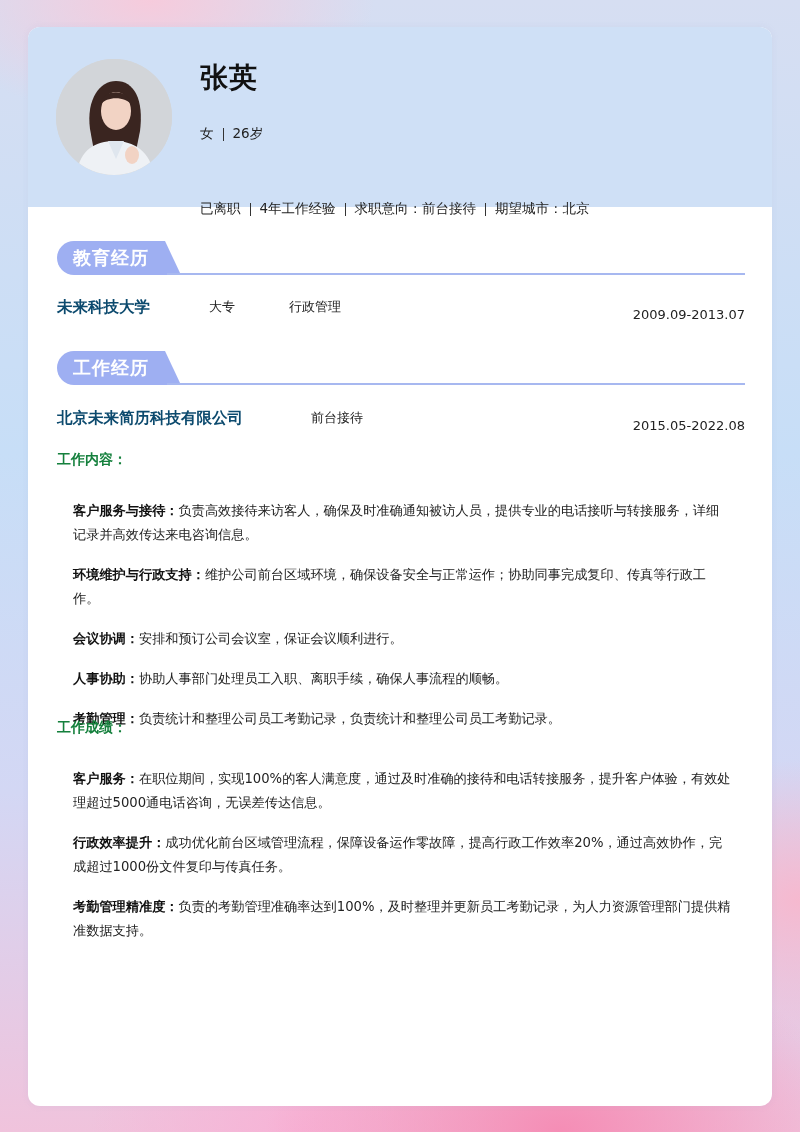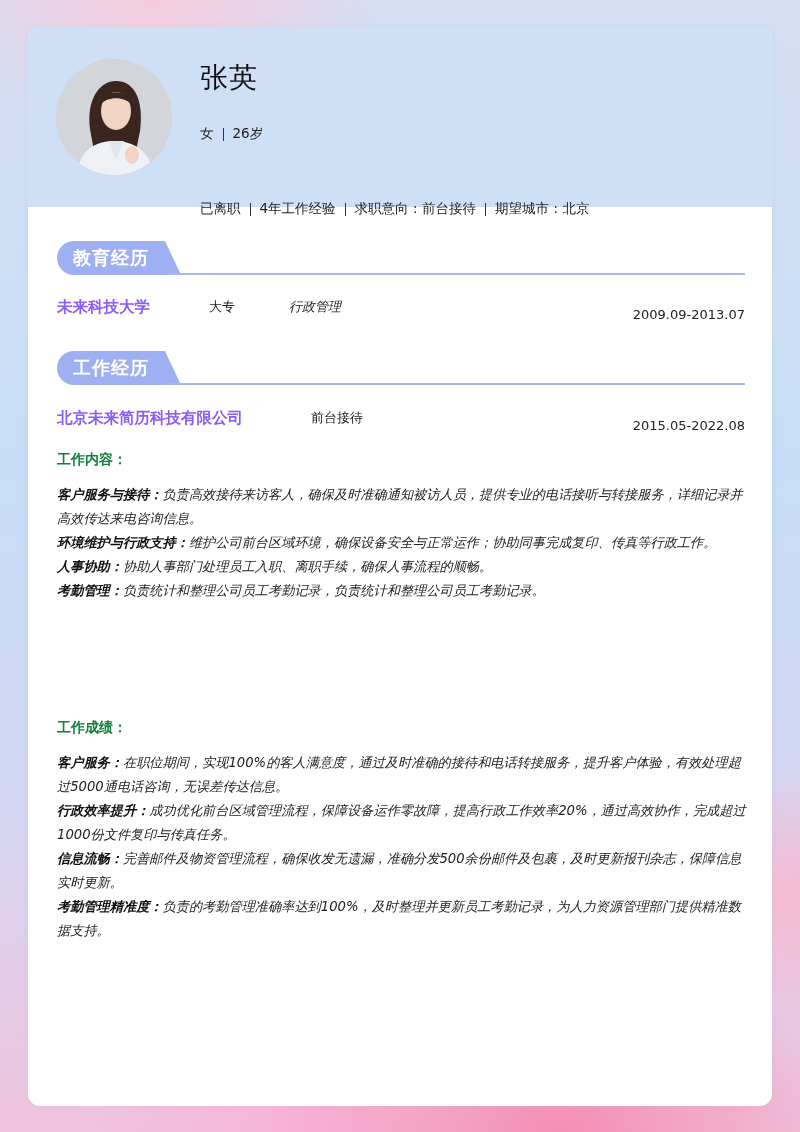--- a/index.html
+++ b/index.html
@@ -30,21 +30,21 @@
     background: #cfe0f6;
   }
   .avatar {
     position: absolute; left: 28px; top: 32px;
     width: 116px; height: 116px; border-radius: 50%;
     background: #d3d6da; overflow: hidden;
   }
   .avatar svg { display: block; }
   .name {
     position: absolute; left: 172px; top: 32px;
-    font-size: 28px; font-weight: normal; color: #111;
+    font-size: 28px; font-weight: bold; color: #111;
     letter-spacing: 1px;
   }
   .info-line {
     position: absolute; left: 172px;
     font-size: 13.5px; color: #222;
     display: flex; align-items: center;
   }
   .info-line.l1 { top: 98px; }
   .info-line.l2 { top: 134px; margin-top: 39px; }
   .sep { display: inline-block; width: 1px; height: 13px; background: #333; margin: 0 9px; }
@@ -66,33 +66,33 @@
   }
   .section-head .rule {
     position: absolute; left: 110px; right: 0; bottom: 0;
     height: 2px; background: #a7b8f0;
   }
 
   .row {
     position: absolute; left: 29px; width: 688px; height: 22px;
     font-size: 13px; color: #222;
   }
-  .row .main { position: absolute; left: 0; top: 0; font-size: 15.5px; font-weight: bold; color: #8b5cf6; }
+  .row .main { position: absolute; left: 0; top: 0; font-size: 15.5px; font-weight: bold; color: #0c4a6e; }
   .row .date { position: absolute; right: 0; top: 1px; font-size: 13px; color: #222; margin-top: 9px; }
   .row .c2, .row .c3 { position: absolute; top: 1px; }
 
   .sub-title {
     position: absolute; left: 29px;
     font-size: 14px; font-weight: bold; color: #15803d;
   }
   .para-block {
     position: absolute; left: 29px; width: 690px;
     font-size: 13.2px; line-height: 24px; color: #222;
   }
-  .para-block p { margin: 0; font-style: italic; }
+  .para-block p { margin: 16px; }
   .para-block .k { font-weight: bold; color: #111; }
 </style>
 </head>
 <body>
 
 <div class="card">
   <div class="header">
     <div class="avatar">
       <svg width="116" height="116" viewBox="0 0 116 116">
         <rect width="116" height="116" fill="#d2d5d9"></rect>
@@ -124,44 +124,44 @@
   <div class="body-area">
 
     <div class="section-head" style="top:34px;">
       <div class="pill"></div>
       <div class="pill-text">教育经历</div>
       <div class="rule"></div>
     </div>
     <div class="row" style="top:90px;">
       <span class="main">未来科技大学</span>
       <span class="c2" style="left:152px;">大专</span>
-      <span class="c3" style="left:232px;font-style:italic;">行政管理</span>
+      <span class="c3" style="left:232px;">行政管理</span>
       <span class="date">2009.09-2013.07</span>
     </div>
 
     <div class="section-head" style="top:144px;">
       <div class="pill"></div>
       <div class="pill-text">工作经历</div>
       <div class="rule"></div>
     </div>
     <div class="row" style="top:201px;">
       <span class="main">北京未来简历科技有限公司</span>
       <span class="c2" style="left:254px;">前台接待</span>
       <span class="date">2015.05-2022.08</span>
     </div>
 
     <div class="sub-title" style="top:244px;">工作内容：</div>
     <div class="para-block" style="top:276px;">
       <p><span class="k">客户服务与接待：</span><span>负责高效接待来访客人，确保及时准确通知被访人员，提供专业的电话接听与转接服务，详细记录并高效传达来电咨询信息。</span></p>
       <p><span class="k">环境维护与行政支持：</span><span>维护公司前台区域环境，确保设备安全与正常运作；协助同事完成复印、传真等行政工作。</span></p>
+      <p><span class="k">会议协调：</span><span>安排和预订公司会议室，保证会议顺利进行。</span></p>
       <p><span class="k">人事协助：</span><span>协助人事部门处理员工入职、离职手续，确保人事流程的顺畅。</span></p>
       <p><span class="k">考勤管理：</span><span>负责统计和整理公司员工考勤记录，负责统计和整理公司员工考勤记录。</span></p>
     </div>
 
     <div class="sub-title" style="top:512px;">工作成绩：</div>
     <div class="para-block" style="top:544px;">
       <p><span class="k">客户服务：</span><span>在职位期间，实现100%的客人满意度，通过及时准确的接待和电话转接服务，提升客户体验，有效处理超过5000通电话咨询，无误差传达信息。</span></p>
       <p><span class="k">行政效率提升：</span><span>成功优化前台区域管理流程，保障设备运作零故障，提高行政工作效率20%，通过高效协作，完成超过1000份文件复印与传真任务。</span></p>
-      <p><span class="k">信息流畅：</span><span>完善邮件及物资管理流程，确保收发无遗漏，准确分发500余份邮件及包裹，及时更新报刊杂志，保障信息实时更新。</span></p>
       <p><span class="k">考勤管理精准度：</span><span>负责的考勤管理准确率达到100%，及时整理并更新员工考勤记录，为人力资源管理部门提供精准数据支持。</span></p>
     </div>
   </div>
 </div>
 
 </body></html>

